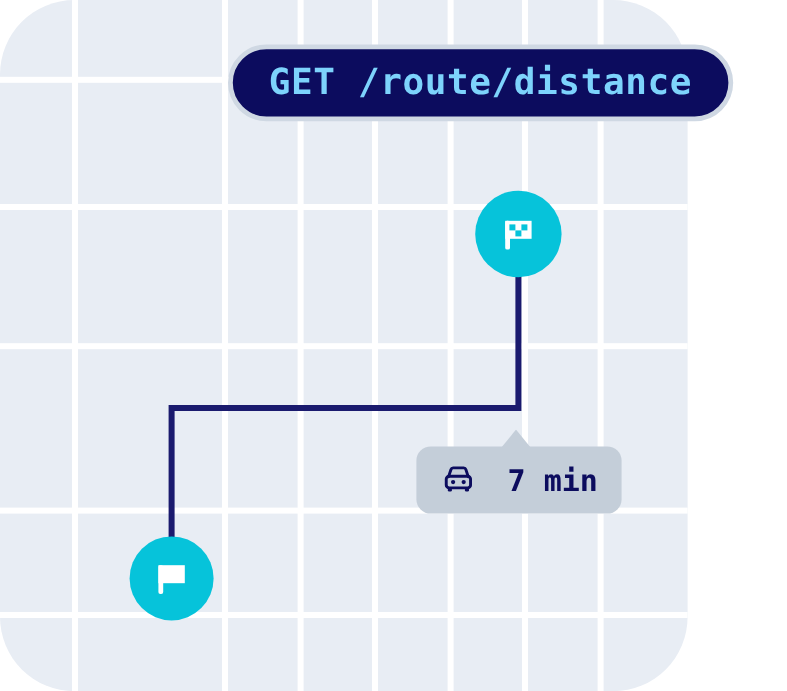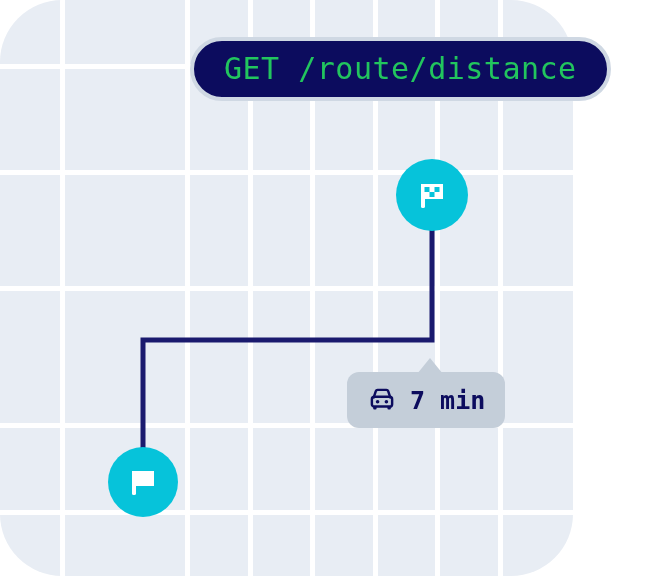--- a/index.html
+++ b/index.html
@@ -91,39 +91,39 @@
     box-sizing: border-box;
     padding: 0 30px;
     display: flex;
     align-items: center;
     background: #0c0c5e;
     border: 4px solid #cfd8e3;
     border-radius: 34px;
     white-space: nowrap;
   }
   .api-badge-text {
-    color: #22c55e;
+    color: #7dd3fc;
     font-family: "DejaVu Sans Mono", monospace;
     font-size: 30px;
-    font-weight: normal;
+    font-weight: bold;
     letter-spacing: 0.5px;
     line-height: 1;
   }
 
   
   .time-tooltip {
     position: absolute;
     left: 347px;
     top: 372px;
     height: 56px;
     box-sizing: border-box;
     padding: 0 20px;
     display: flex;
     align-items: center;
-    gap: 13px;
+    gap: 26px;
     background: #c4ced9;
     border-radius: 12px;
   }
   .time-tooltip-pointer {
     position: absolute;
     left: 417px;
     top: 358px;
     width: 26px;
     height: 16px;
     background: #c4ced9;

